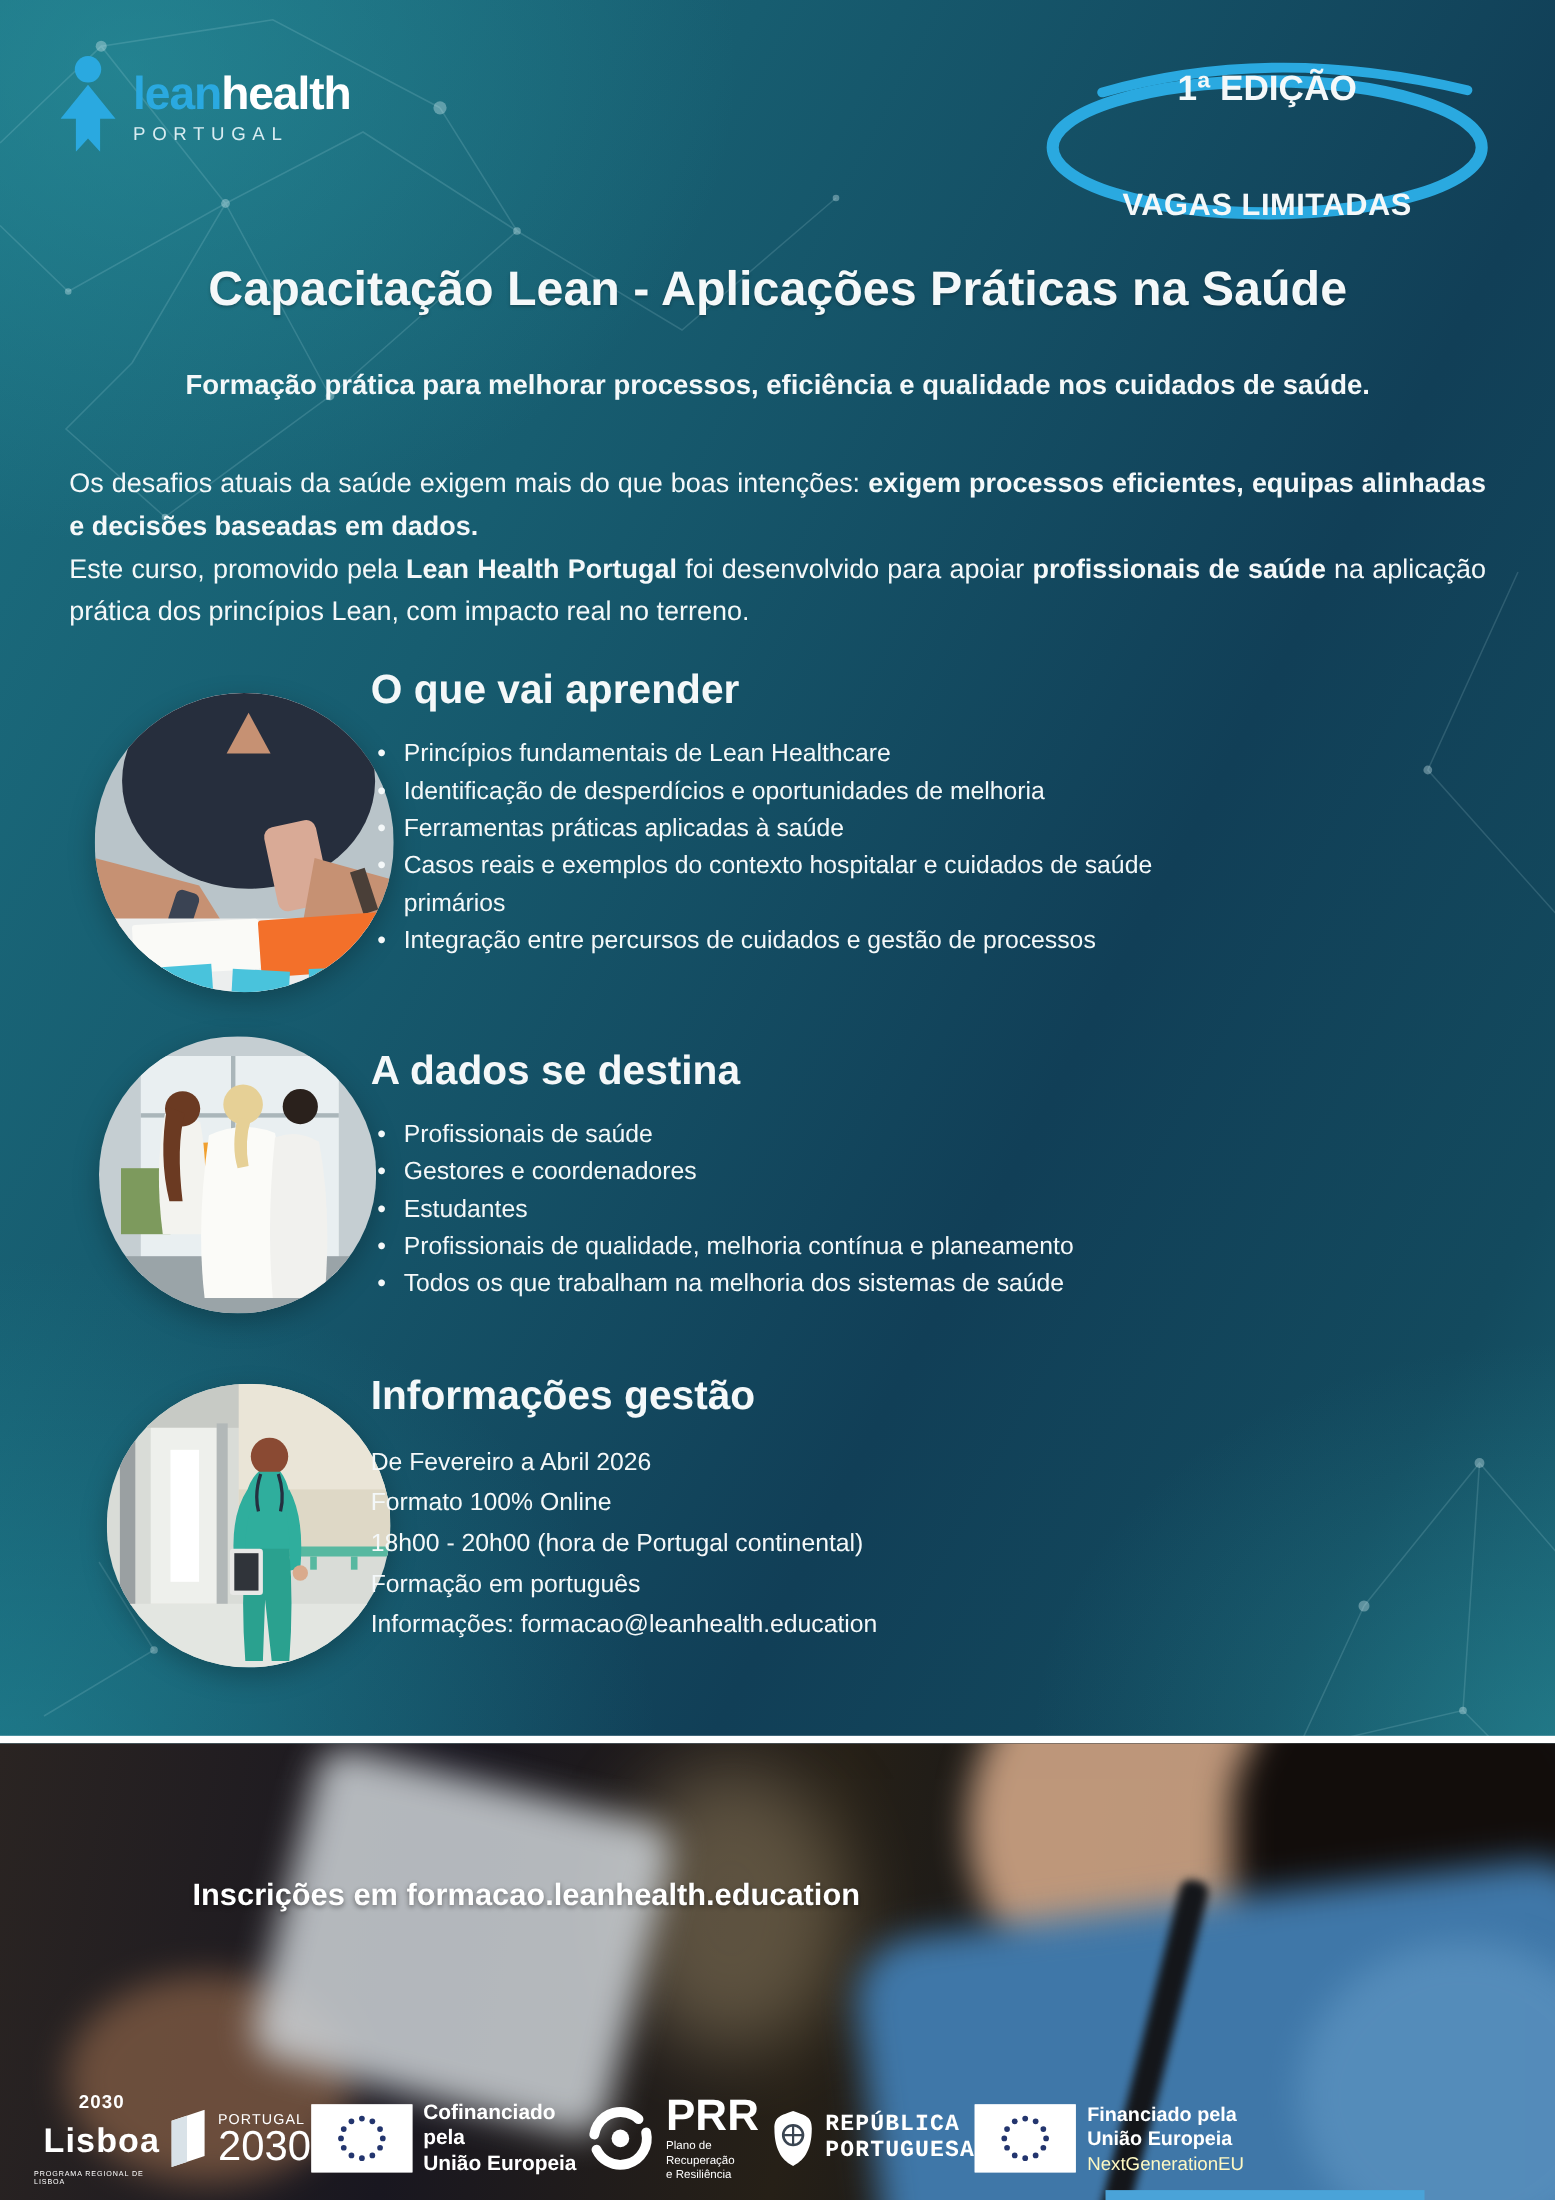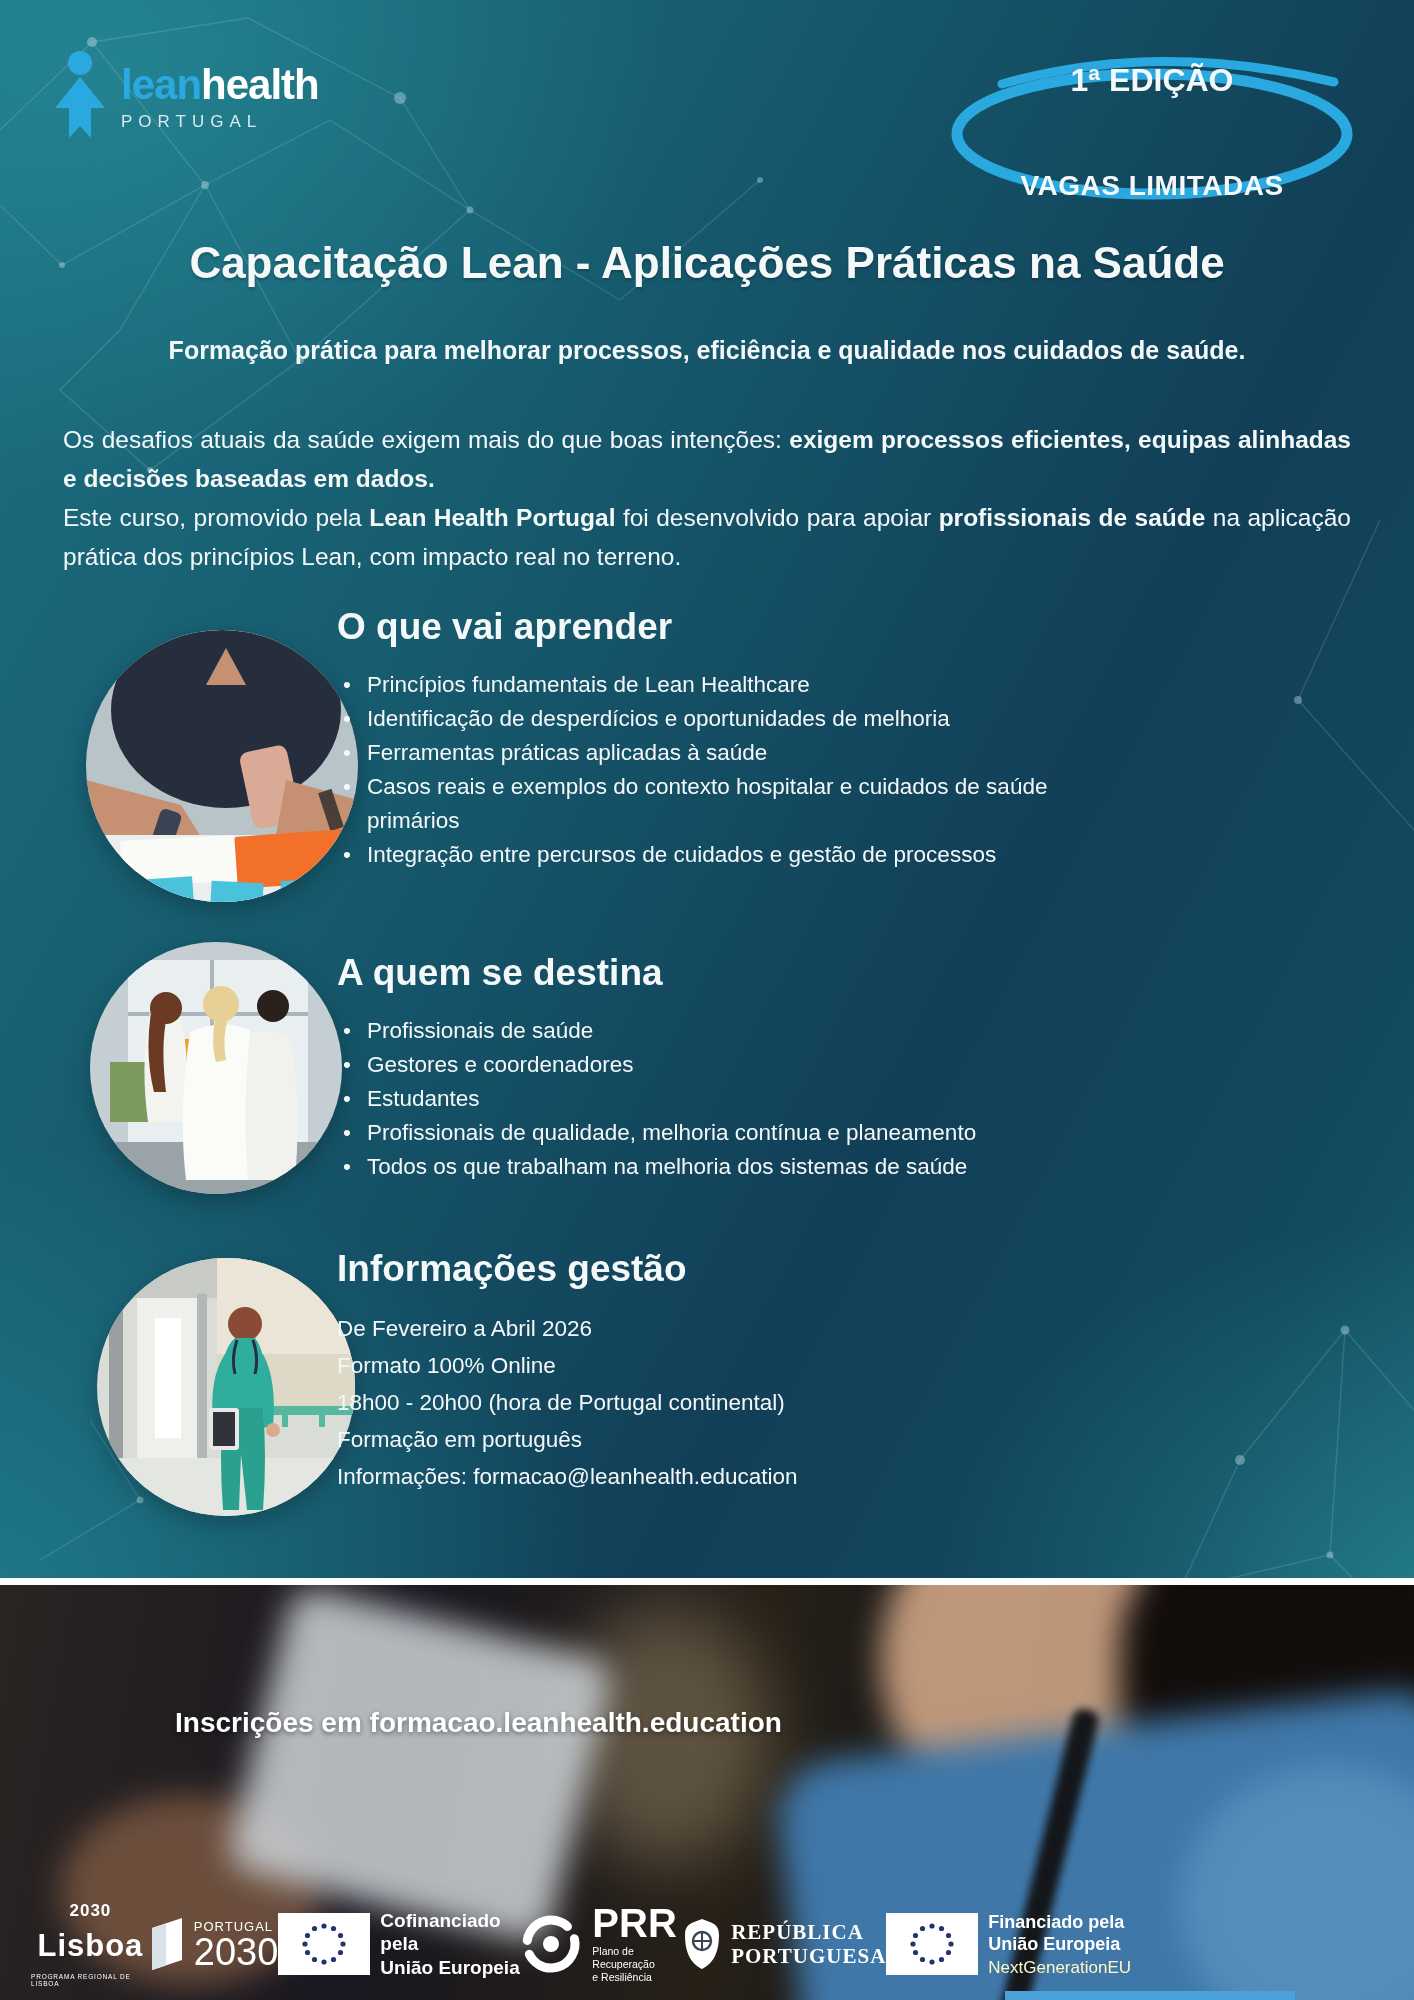--- a/index.html
+++ b/index.html
@@ -72,21 +72,21 @@
   .lisboa-top { font-size:17px; font-weight:700; text-align:right; letter-spacing:1px; }
   .lisboa-name { font-size:31px; font-weight:700; letter-spacing:1px; line-height:.95; }
   .lisboa-sub { font-size:6.5px; letter-spacing:.8px; margin-top:3px; }
   .pt-top { font-size:13px; letter-spacing:1px; font-weight:400; }
   .pt-big { font-size:38px; font-weight:400; line-height:.95; }
   .eu-box { width:92px; height:62px; background:#ffffff; display:flex; align-items:center; justify-content:center; }
   .eu-line { font-size:19px; font-weight:700; line-height:1.25; }
   .eu-line3 { font-size:17px; font-weight:400; color:#fef9c3; margin-top:2px; }
   .prr-name { font-size:40px; font-weight:700; line-height:.9; }
   .prr-sub { font-size:10.5px; line-height:1.25; margin-top:4px; }
-  .rep-line { font-family:Liberation Serif, serif; font-size:21px; font-weight:700; letter-spacing:1px; line-height:1.15; }
+  .rep-line { font-family:Liberation Mono, monospace; font-size:21px; font-weight:700; letter-spacing:1px; line-height:1.15; }
 </style>
 </head>
 <body>
 
 <div class="page">
 
   <svg class="plexus" width="1414" height="2000" viewBox="0 0 1414 2000">
     <g stroke="#bfe9ef" stroke-width="1.4" opacity="0.16" fill="none">
       <polyline points="0,130 92,42 205,185 62,265 0,205"></polyline>
       <polyline points="92,42 248,18 400,98"></polyline>
@@ -201,21 +201,21 @@
       <path d="M62 64 Q54 110 64 150 L76 150 Q70 100 78 70 Z" fill="#6b3a22"></path>
       <path d="M100 90 Q88 170 96 238 L165 238 Q175 160 160 88 Q130 76 100 90 Z" fill="#fbfbf8"></path>
       <circle cx="131" cy="62" r="18" fill="#e6d096"></circle>
       <path d="M126 74 Q120 100 126 120 L136 118 Q132 96 138 76 Z" fill="#e6d096"></path>
       <path d="M160 92 Q152 170 158 238 L205 238 Q212 160 200 96 Q180 84 160 92 Z" fill="#f1f1ee"></path>
       <circle cx="183" cy="64" r="16" fill="#2a211c"></circle>
     </svg>
   </div>
 
   <section class="sec" id="sec-aud">
-    <h3 class="section-heading">A quem se destina</h3>
+    <h3 class="section-heading">A dados se destina</h3>
     <ul class="bullets">
         <li>Profissionais de saúde</li>
         <li>Gestores e coordenadores</li>
         <li>Estudantes</li>
         <li>Profissionais de qualidade, melhoria contínua e planeamento</li>
         <li>Todos os que trabalham na melhoria dos sistemas de saúde</li>
       </ul>
   </section>
 
   <div class="photo" id="photo3">

